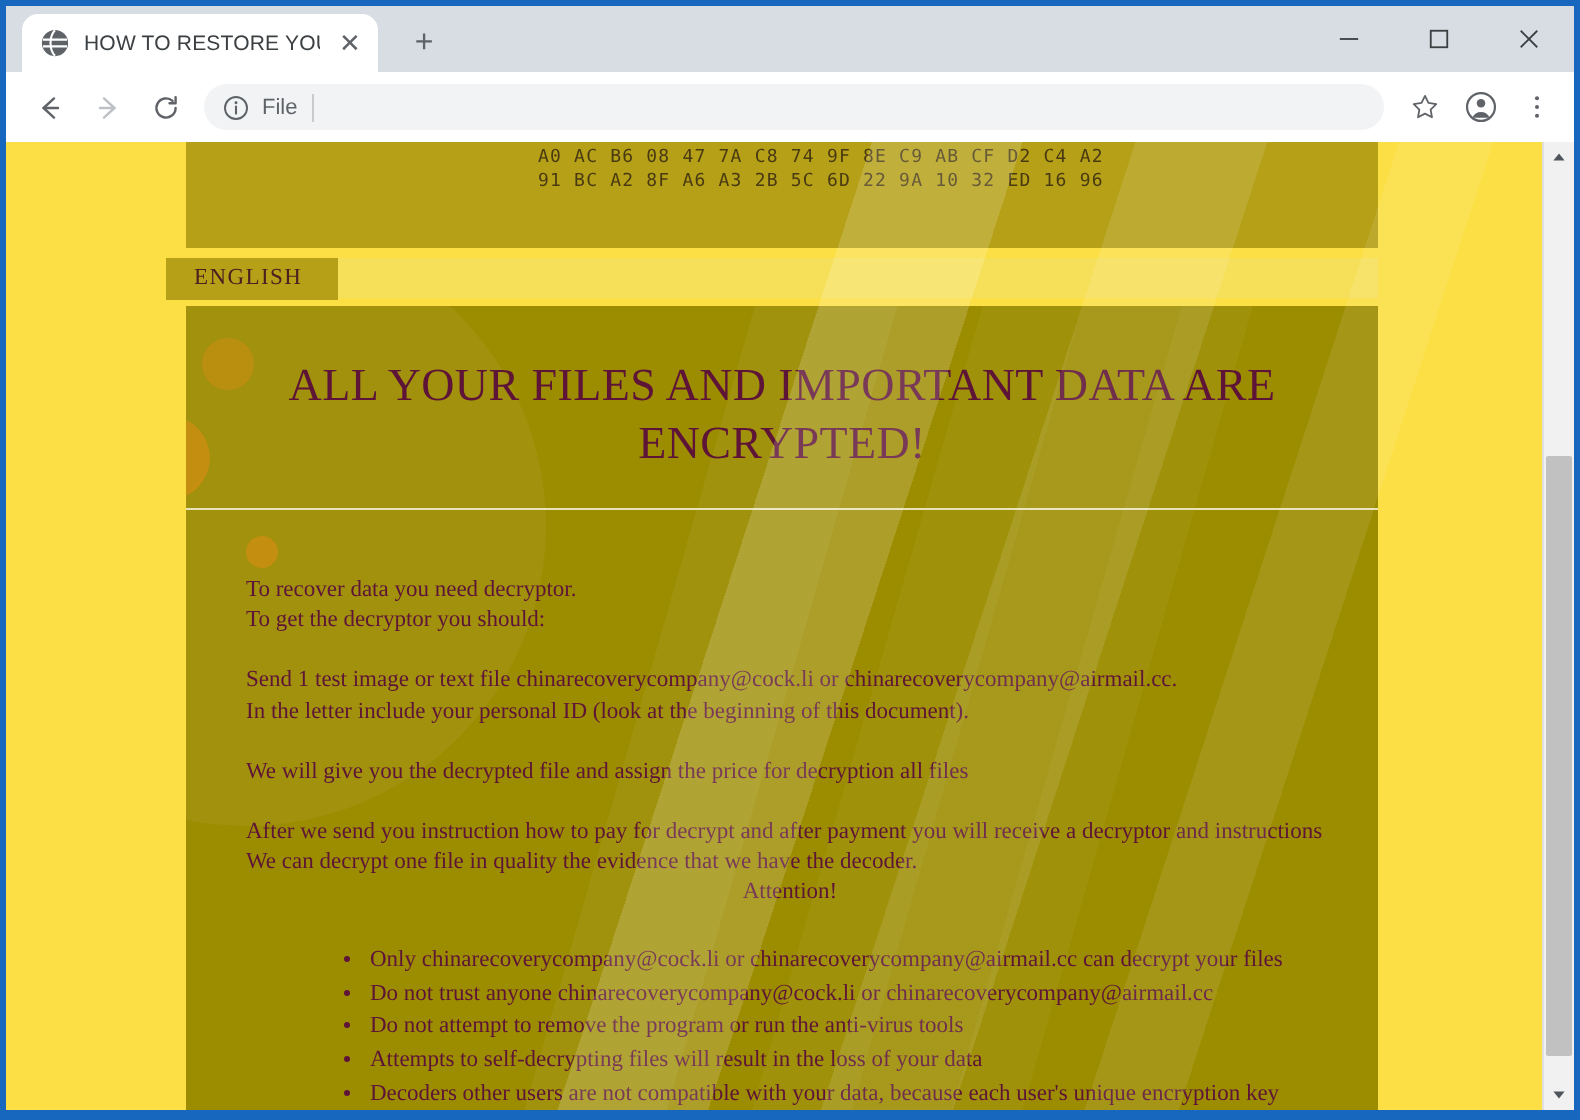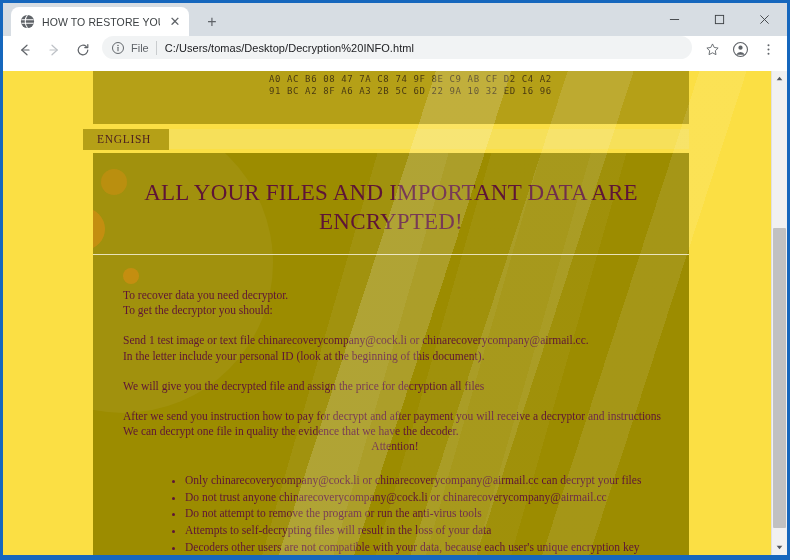--- a/index.html
+++ b/index.html
@@ -66,21 +66,21 @@
     width: 45px; height: 33px;
     display: flex; align-items: center; justify-content: center;
     color: #3c4043;
   }
 
   
   #toolbar {
     position: relative;
     height: 35px;
     background: #ffffff;
-    display: flex; align-items: flex-start;
+    display: flex; align-items: center;
     padding: 0 6px 0 8px; gap: 2px;
   }
   .navbtn {
     width: 27px; height: 27px; flex: 0 0 27px;
     display: flex; align-items: center; justify-content: center;
     color: #5f6368;
   }
   .navbtn.disabled { color: #bdc1c6; }
   #omnibox {
     flex: 1 1 auto; height: 23px;
@@ -323,21 +323,20 @@
       <div id="omnibox">
         <span id="info-icon">
           <svg viewBox="0 0 16 16" width="14" height="14">
             <circle cx="8" cy="8" r="6.3" fill="none" stroke="currentColor" stroke-width="1.1"></circle>
             <path d="M8 7.2v4" stroke="currentColor" stroke-width="1.2" stroke-linecap="round"></path>
             <circle cx="8" cy="5" r=".85" fill="currentColor"></circle>
           </svg>
         </span>
         <span id="scheme-label">File</span>
         <span id="scheme-sep"></span>
-        <span id="url-text">C:/Users/tomas/Desktop/Decryption%20INFO.html</span>
       </div>
 
       <div class="tbicon">
         <svg viewBox="0 0 20 20" width="15" height="15">
           <path d="M10 2.6l2.3 4.7 5.2.75-3.75 3.65.9 5.15L10 14.4l-4.65 2.45.9-5.15L2.5 8.05l5.2-.75z" fill="none" stroke="currentColor" stroke-width="1.2" stroke-linejoin="round"></path>
         </svg>
       </div>
 
       <div class="tbicon">
         <svg viewBox="0 0 20 20" width="17" height="17">

